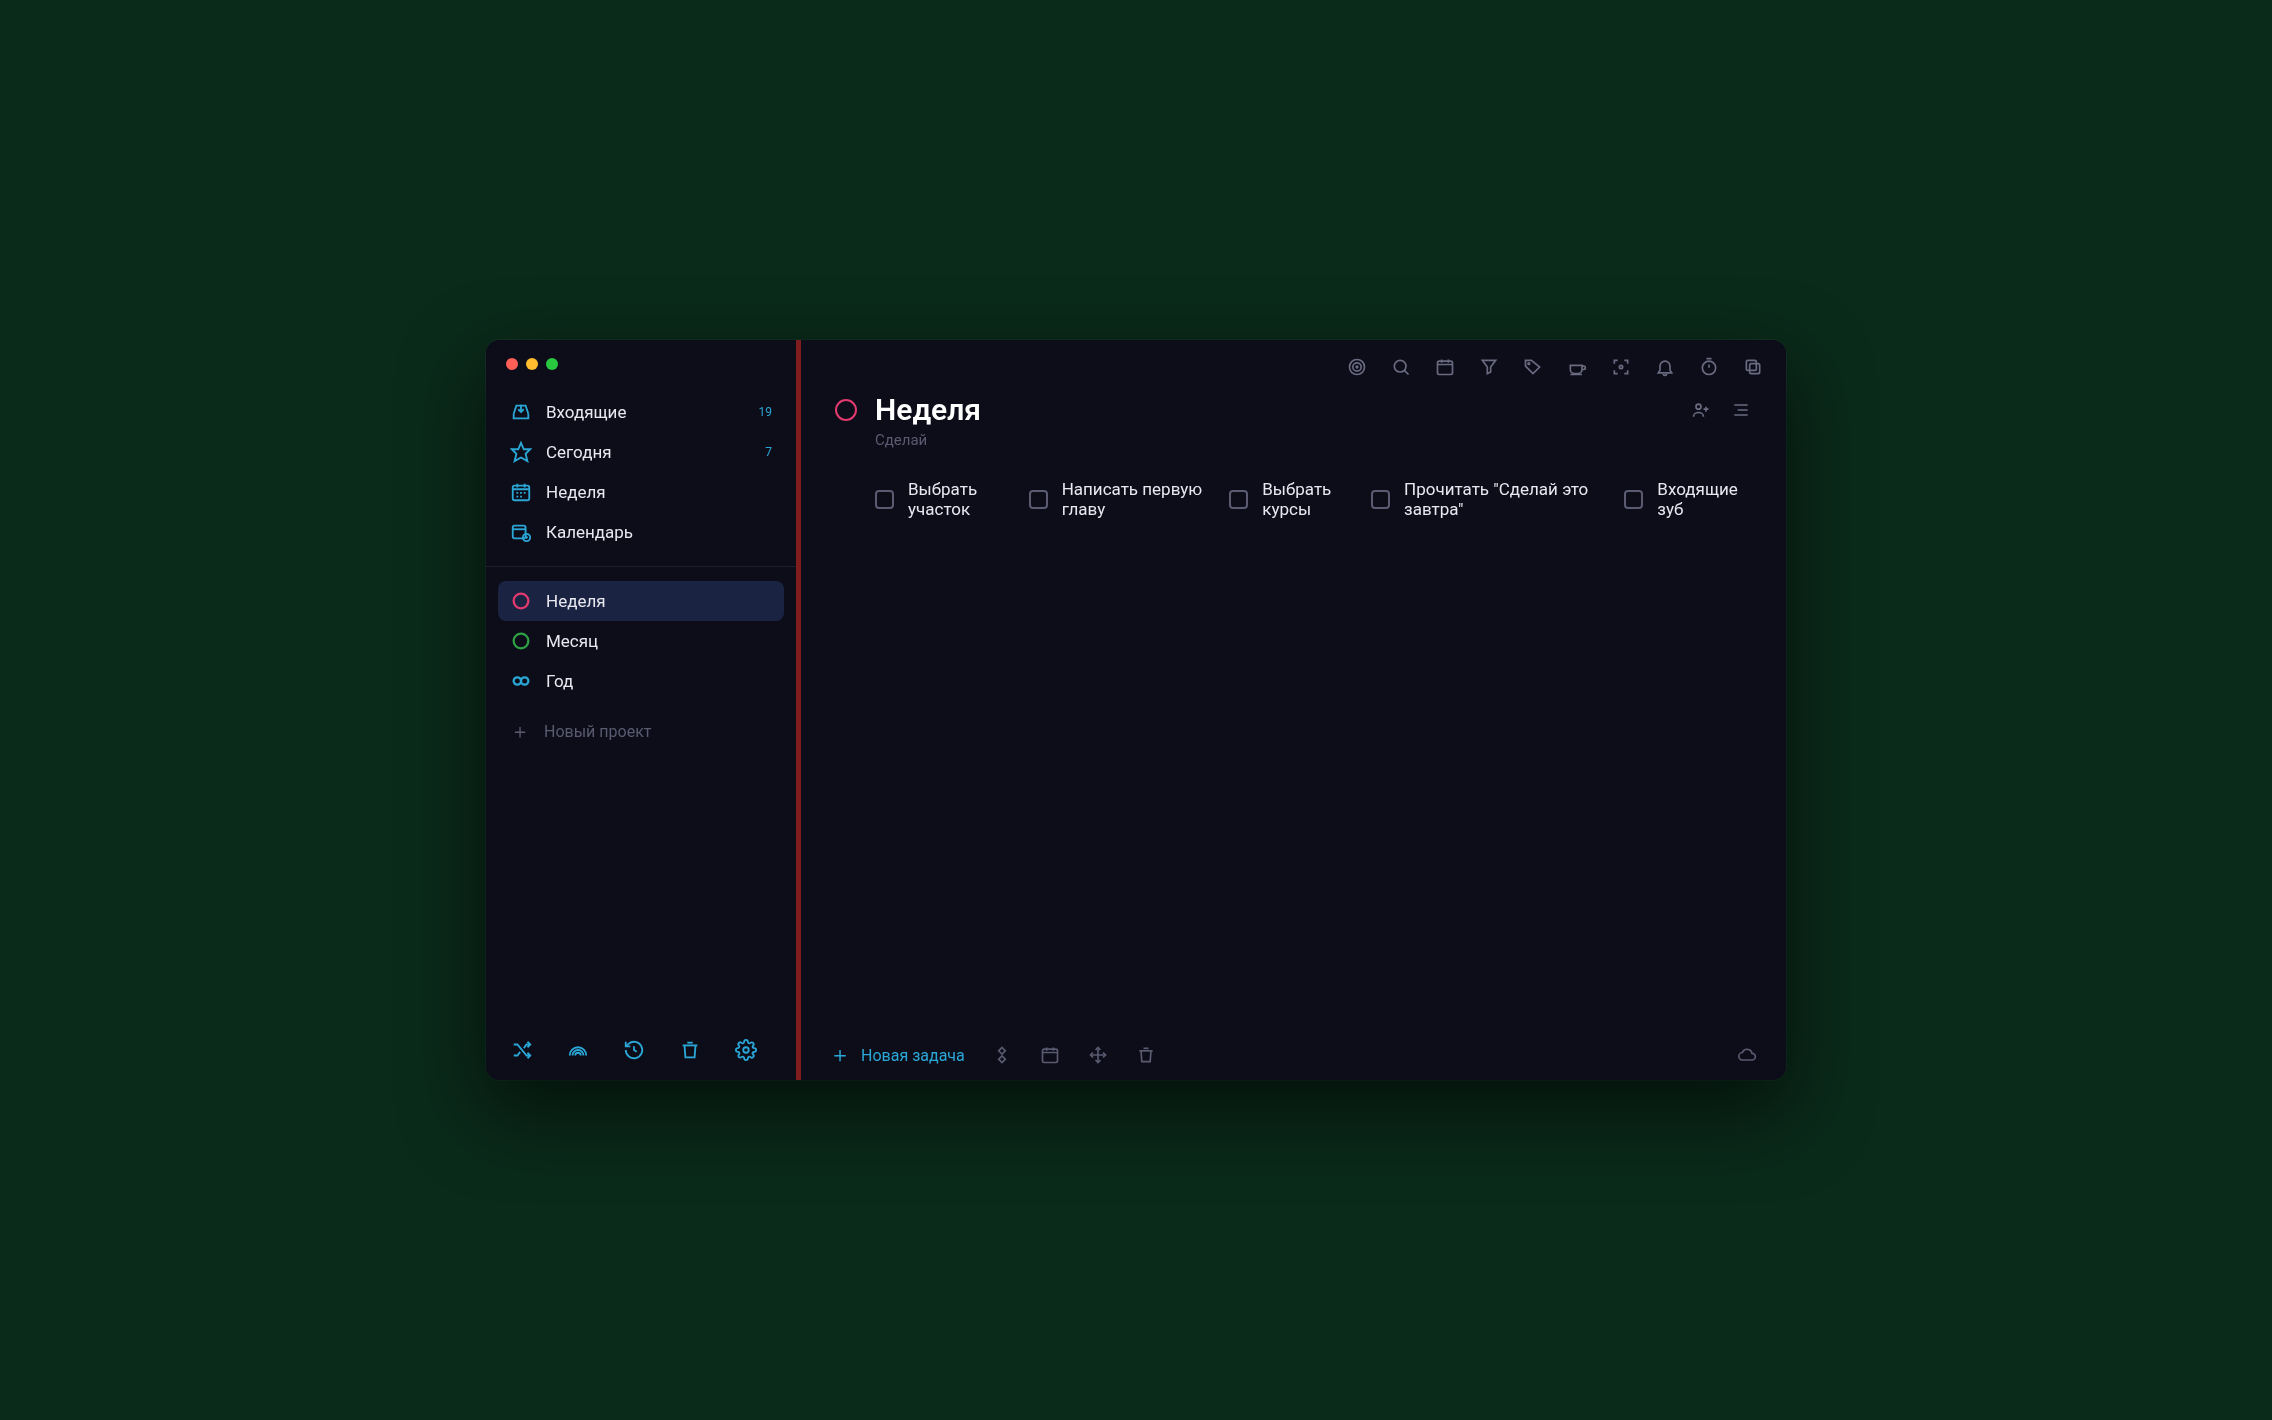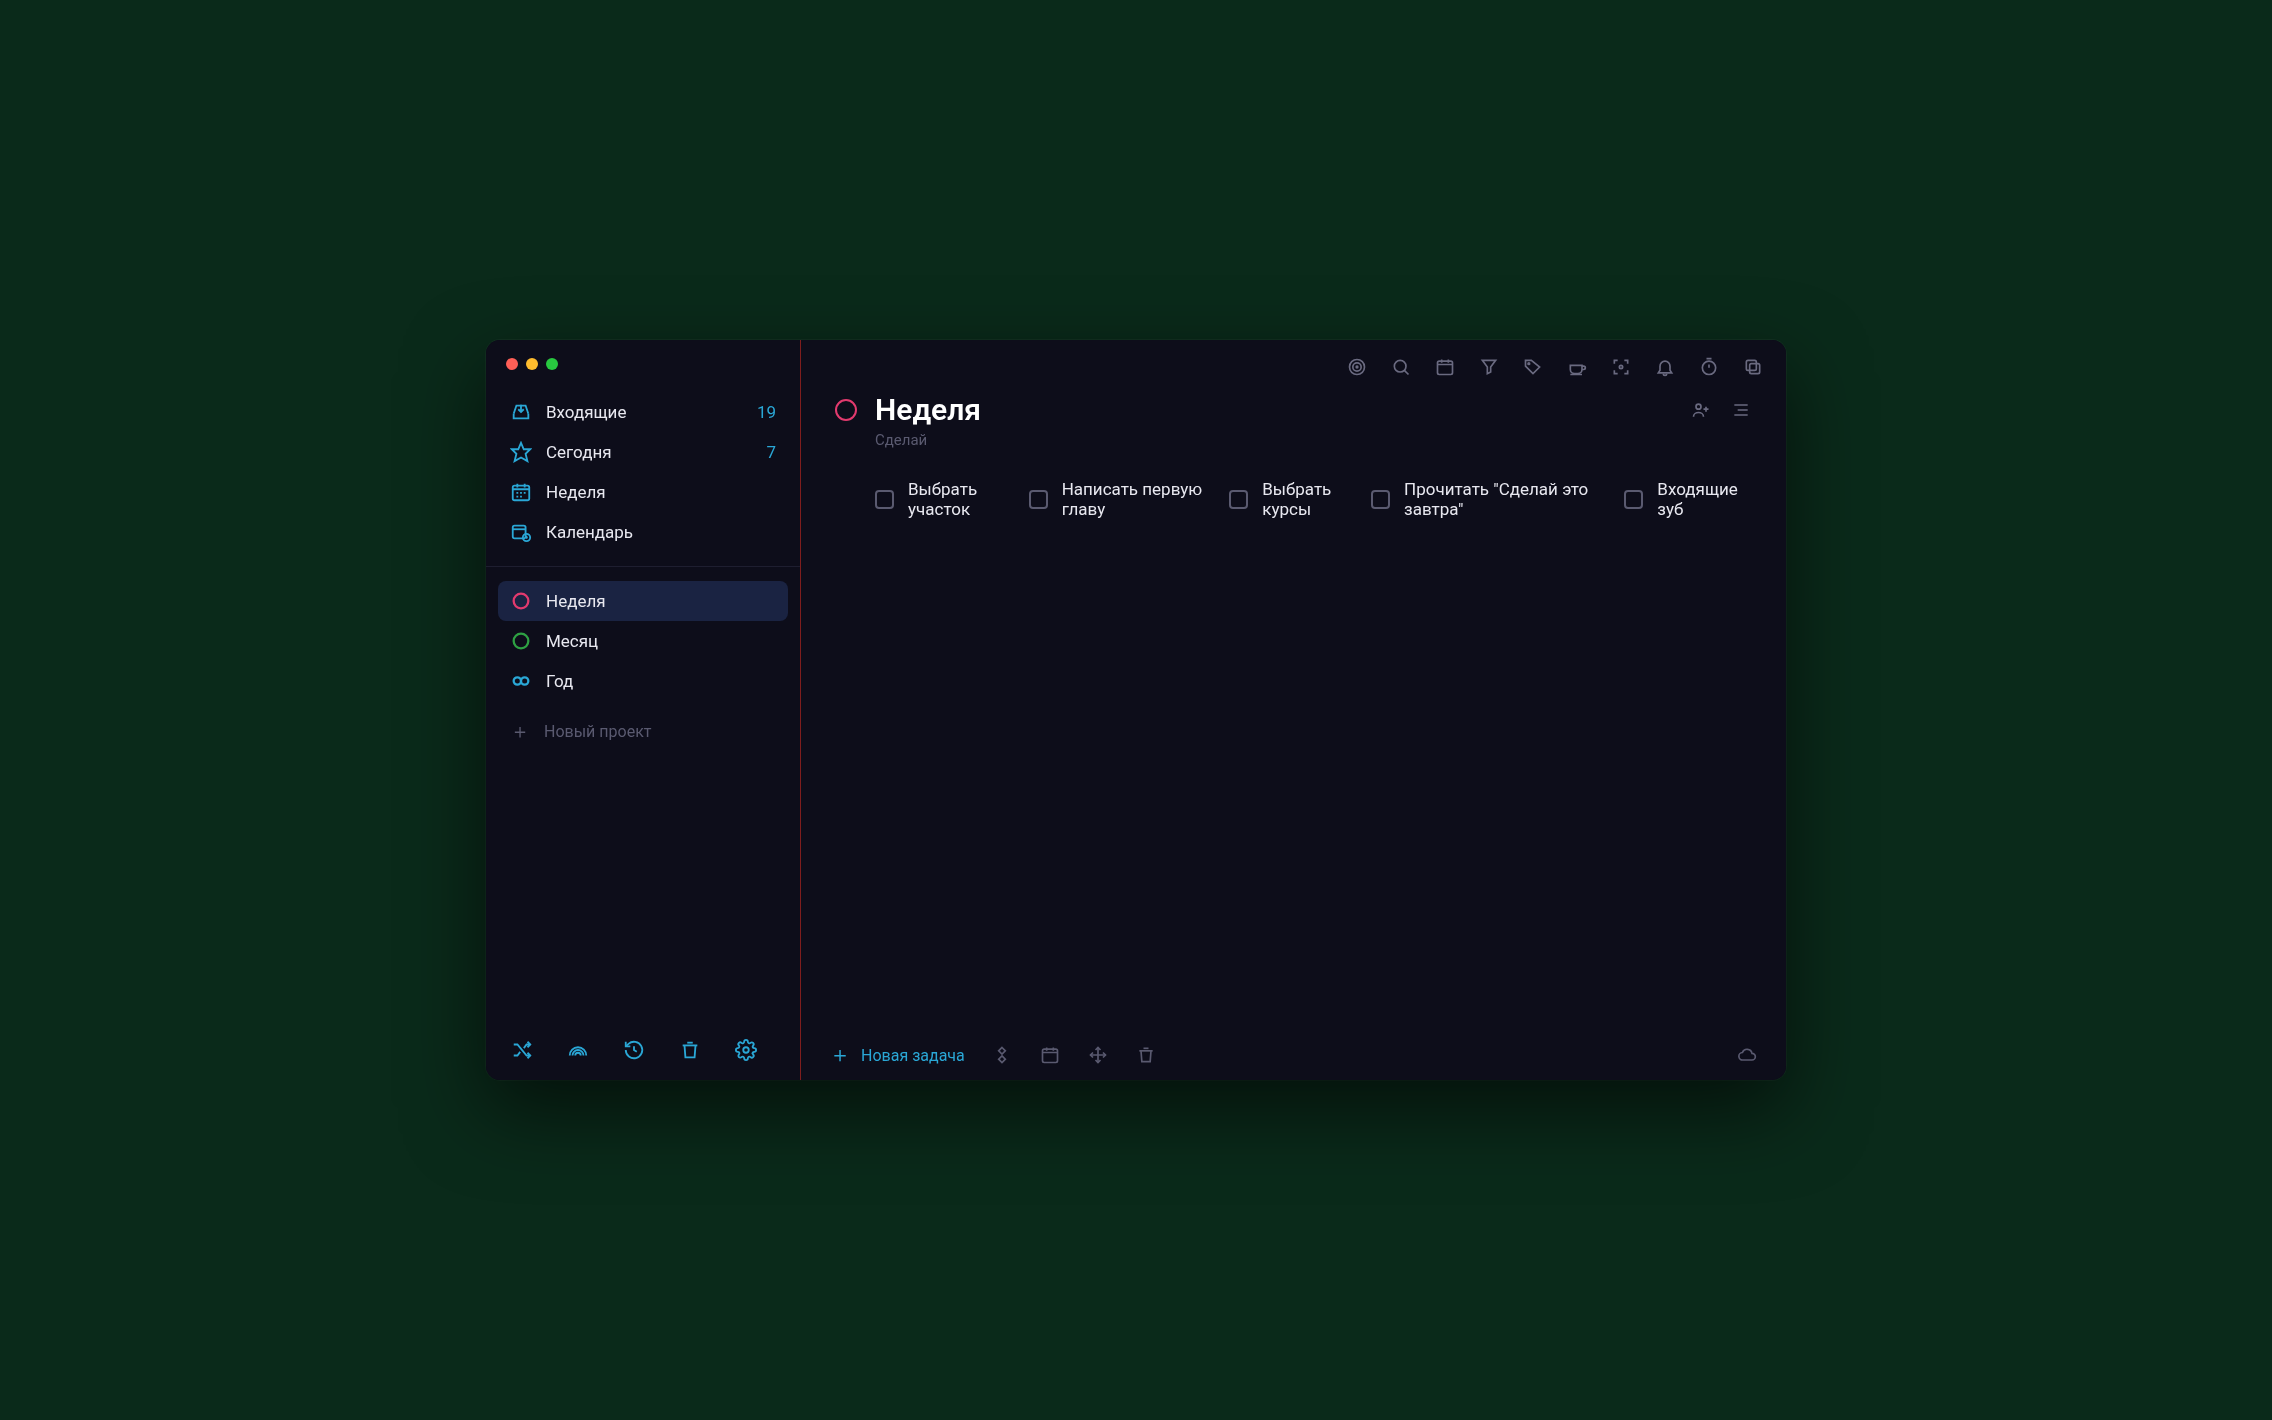--- a/index.html
+++ b/index.html
@@ -20,21 +20,21 @@
     box-shadow: 0 30px 80px rgba(0,0,0,0.6), 0 0 0 1px rgba(255,255,255,0.04);
     display: flex;
     overflow: hidden;
     position: relative;
   }
 
   
   .sidebar {
     width: 315px;
     background: #0d0d1a;
-    border-right: 1px solid #7f1d1d;
+    border-right: 5px solid #7f1d1d;
     display: flex;
     flex-direction: column;
   }
   .traffic-lights {
     display: flex;
     gap: 8px;
     padding: 18px 0 16px 20px;
   }
   .traffic-light {
     width: 12px; height: 12px; border-radius: 50%;
@@ -52,21 +52,21 @@
     gap: 14px;
     padding: 9px 12px;
     border-radius: 8px;
     color: #e8e8f0;
     font-size: 17px;
     cursor: pointer;
   }
   .nav-item .count {
     margin-left: auto;
     color: #2aa7d6;
-    font-size: 17px;
+    font-size: 12px;
   }
   .nav-item.selected {
     background: #1a2342;
   }
   .nav-icon {
     width: 22px; height: 22px;
     display: flex; align-items: center; justify-content: center;
     flex-shrink: 0;
   }
   .nav-icon svg { width: 22px; height: 22px; }

